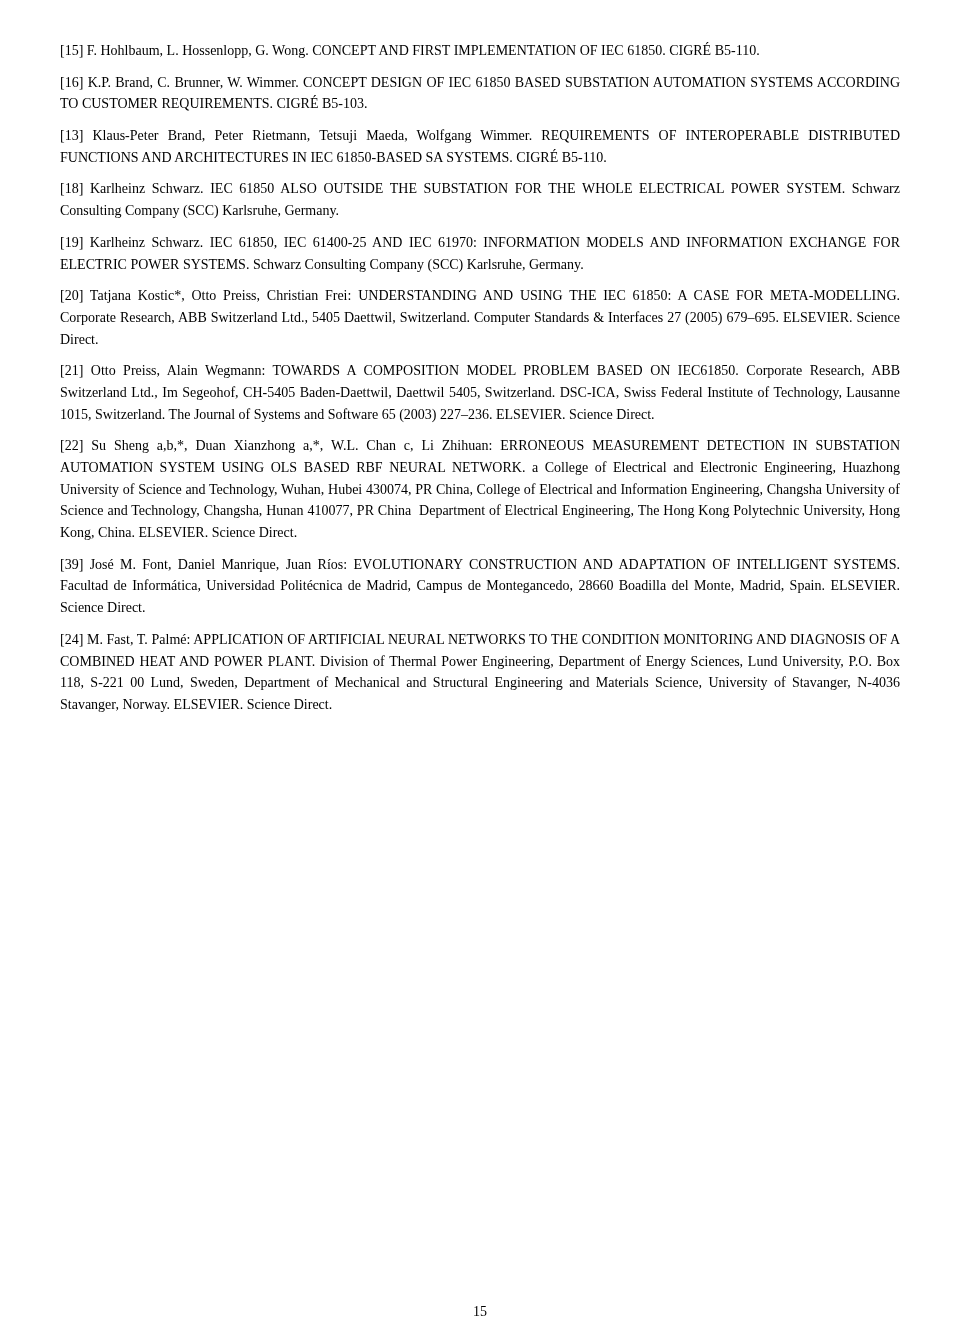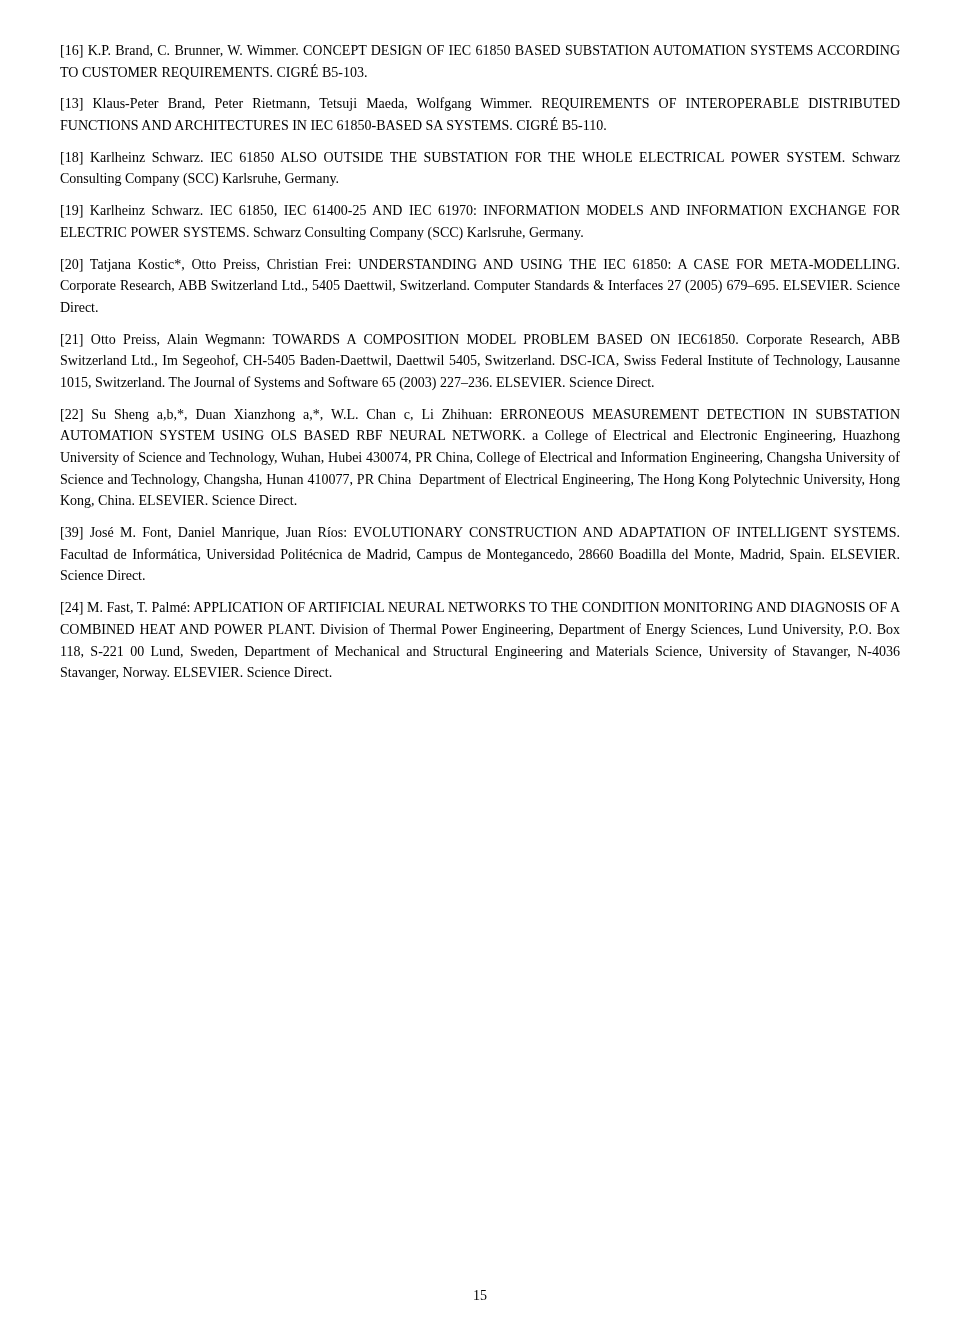--- a/index.html
+++ b/index.html
@@ -18,39 +18,43 @@
     }
     .page {
       width: 960px;
       min-height: 1334px;
       background: #ffffff;
       padding: 40px 60px 60px 60px;
       position: relative;
     }
     .page-number {
       position: absolute;
-      bottom: 30px;
+      bottom: 14px;
       left: 50%;
       transform: translateX(-50%);
       font-family: "Times New Roman", Times, serif;
       font-size: 14px;
       color: #000;
     }
     p {
       text-align: justify;
       line-height: 1.55;
       margin-bottom: 10px;
       font-size: 14px;
     }
   </style>
 </head>
 <body>
 
 <div class="page">
 
+  <p>
+    <span>[15]</span>
+    <span> F. Hohlbaum, L. Hossenlopp, G. Wong. CONCEPT AND FIRST IMPLEMENTATION OF IEC 61850. CIGRÉ B5-110.</span>
+  </p>
 
   <p>
     <span>[16]</span>
     <span> K.P. Brand, C. Brunner, W. Wimmer. CONCEPT DESIGN OF IEC 61850 BASED SUBSTATION AUTOMATION SYSTEMS ACCORDING TO CUSTOMER REQUIREMENTS. CIGRÉ B5-103.</span>
   </p>
 
   <p>
     <span>[13]</span>
     <span> Klaus-Peter Brand, Peter Rietmann, Tetsuji Maeda, Wolfgang Wimmer. REQUIREMENTS OF INTEROPERABLE DISTRIBUTED FUNCTIONS AND ARCHITECTURES IN IEC 61850-BASED SA SYSTEMS. CIGRÉ B5-110.</span>
   </p>

